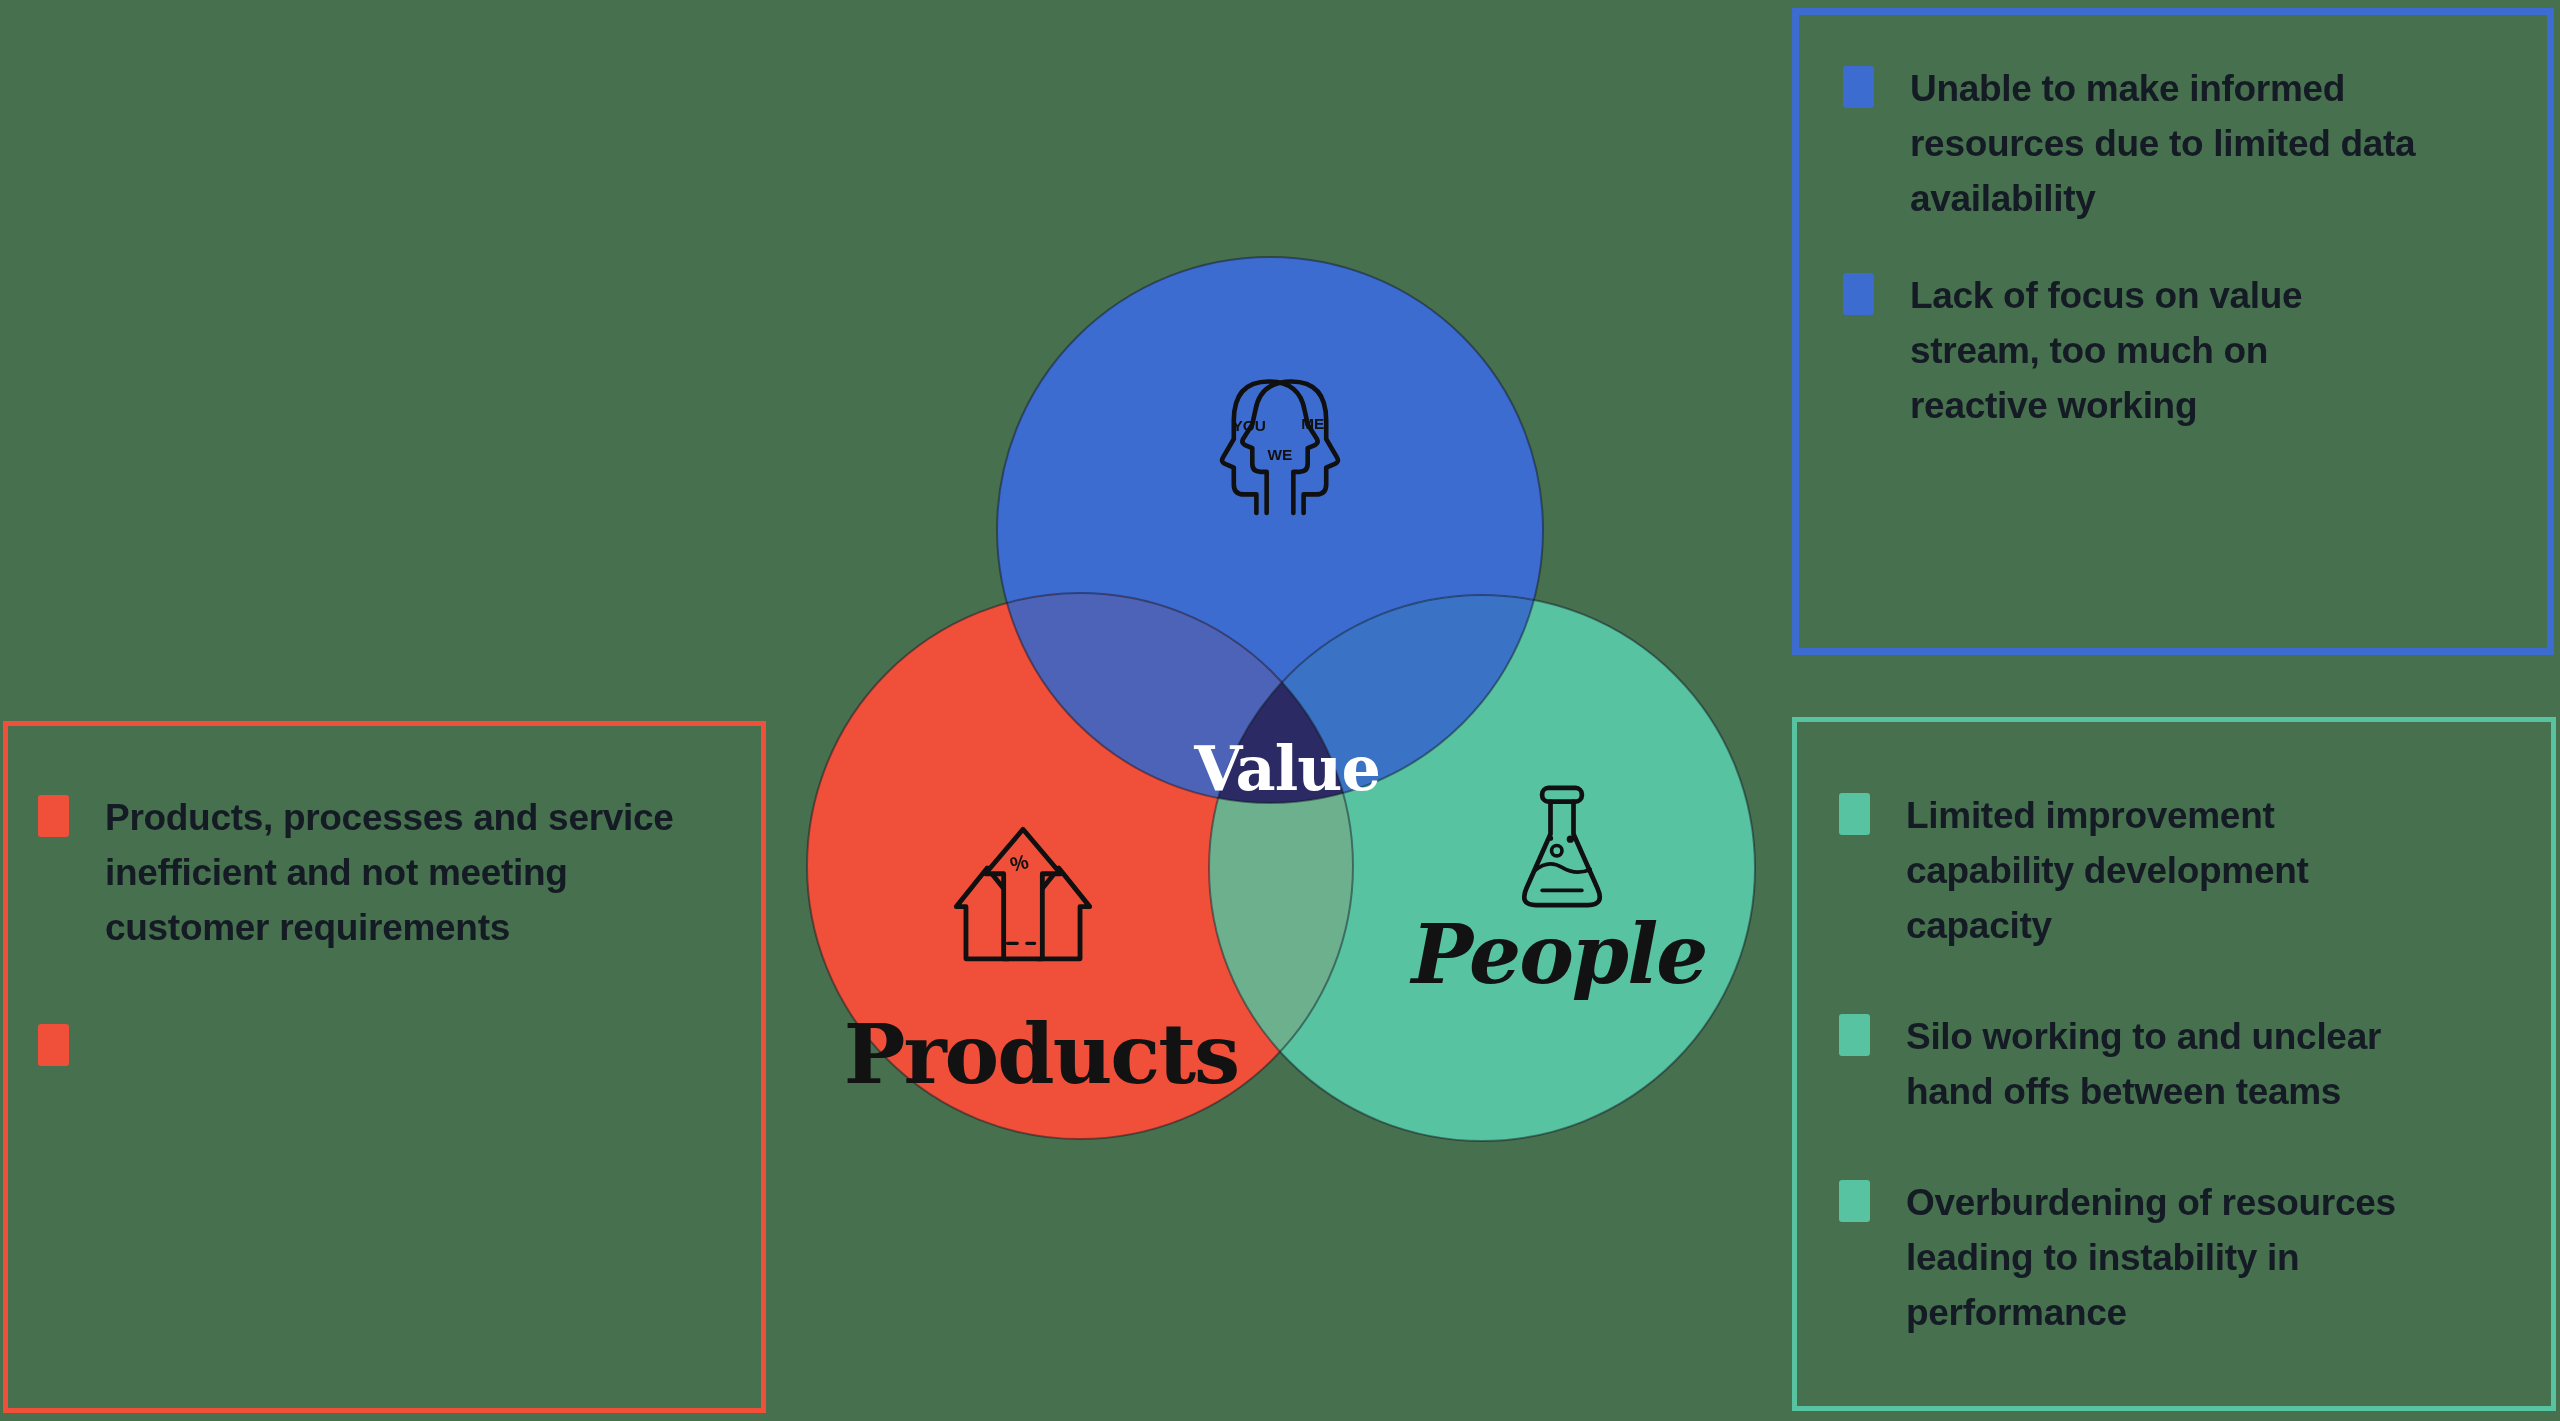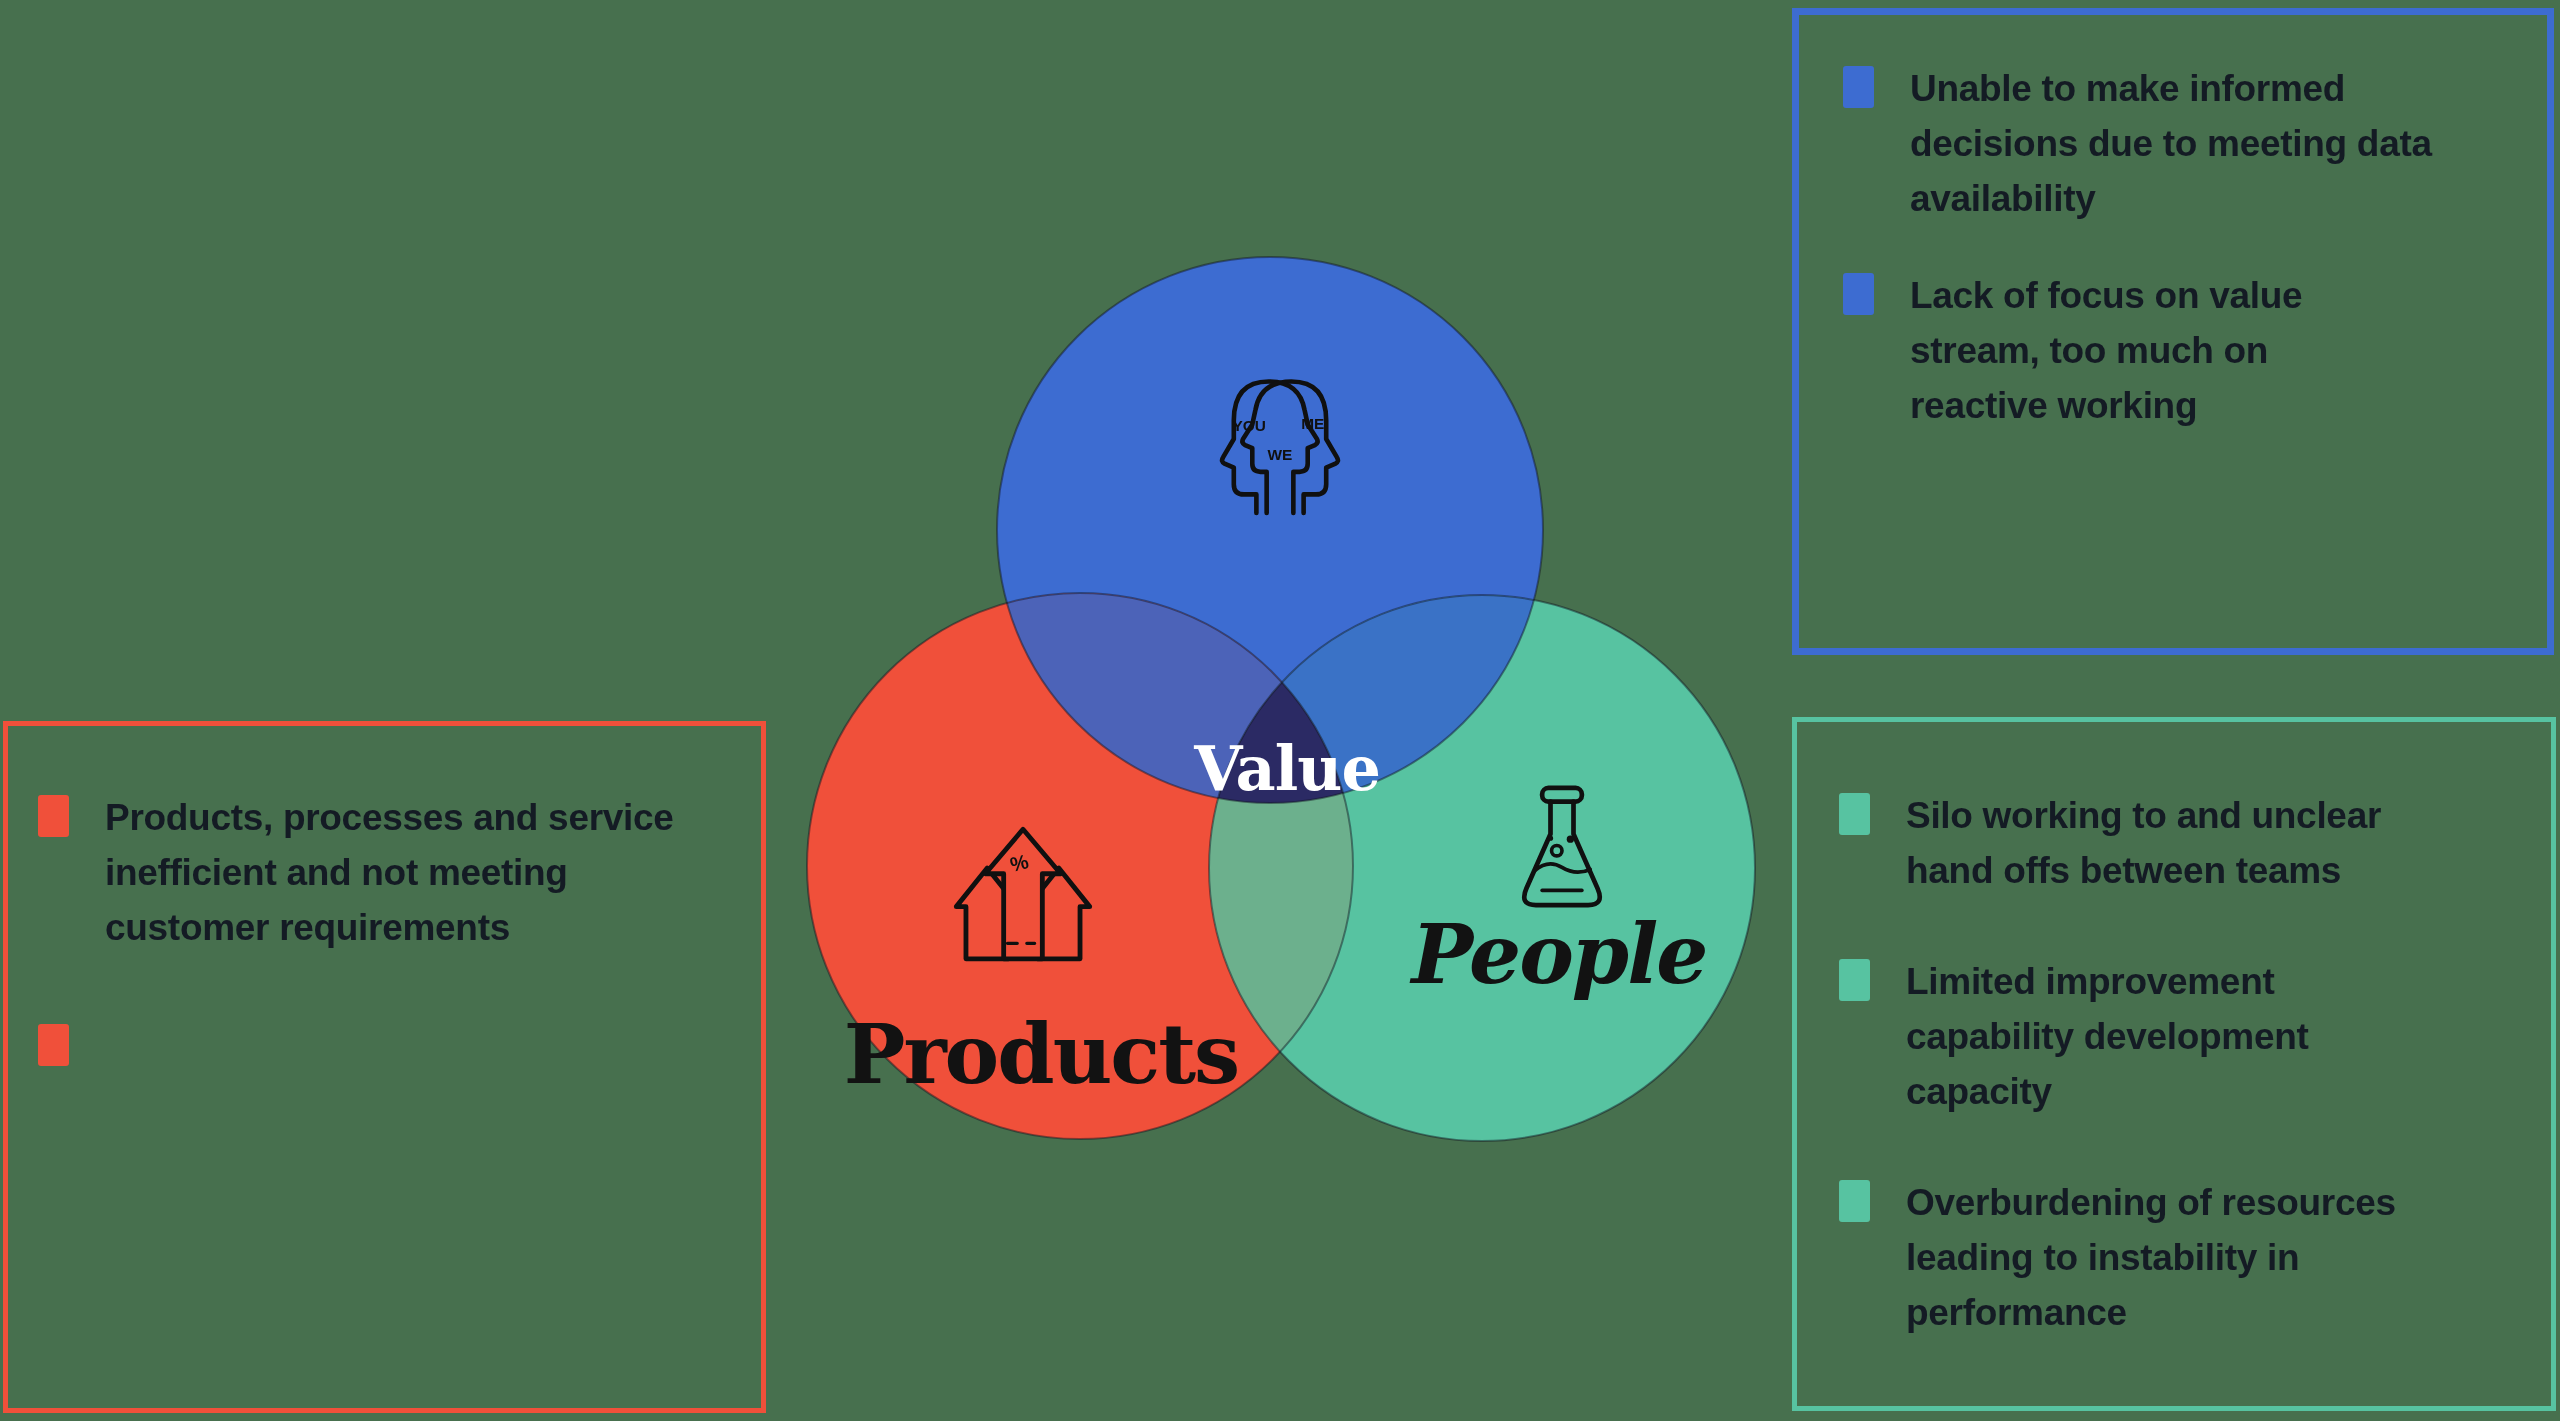--- a/index.html
+++ b/index.html
@@ -126,21 +126,21 @@
   </div>
 
   <div class="circle-label" style="left:1041px; top:1054px;">Products</div>
   <div class="circle-label" style="left:1559px; top:954px;font-style:italic;">People</div>
   <div class="value-label" style="left:1287px; top:768px;">Value</div>
 
   <div class="panel panel-purpose">
     <div class="bullet-row">
       <span class="bullet bullet-blue"></span>
       <div class="bullet-text">Unable to make informed
-decisions due to meeting data
+resources due to limited data
 availability</div>
     </div>
     <div class="bullet-row">
       <span class="bullet bullet-blue"></span>
       <div class="bullet-text">Lack of focus on value
 stream, too much on
 reactive working</div>
     </div>
   </div>
 
@@ -152,28 +152,28 @@
 customer requirements</div>
     </div>
     <div class="bullet-row">
       <span class="bullet bullet-red"></span>
     </div>
   </div>
 
   <div class="panel panel-people">
     <div class="bullet-row">
       <span class="bullet bullet-teal"></span>
-      <div class="bullet-text">Silo working to and unclear
-hand offs between teams</div>
+      <div class="bullet-text">Limited improvement
+capability development
+capacity</div>
     </div>
     <div class="bullet-row">
       <span class="bullet bullet-teal"></span>
-      <div class="bullet-text">Limited improvement
-capability development
-capacity</div>
+      <div class="bullet-text">Silo working to and unclear
+hand offs between teams</div>
     </div>
     <div class="bullet-row">
       <span class="bullet bullet-teal"></span>
       <div class="bullet-text">Overburdening of resources
 leading to instability in
 performance</div>
     </div>
   </div>
 
 </div>

